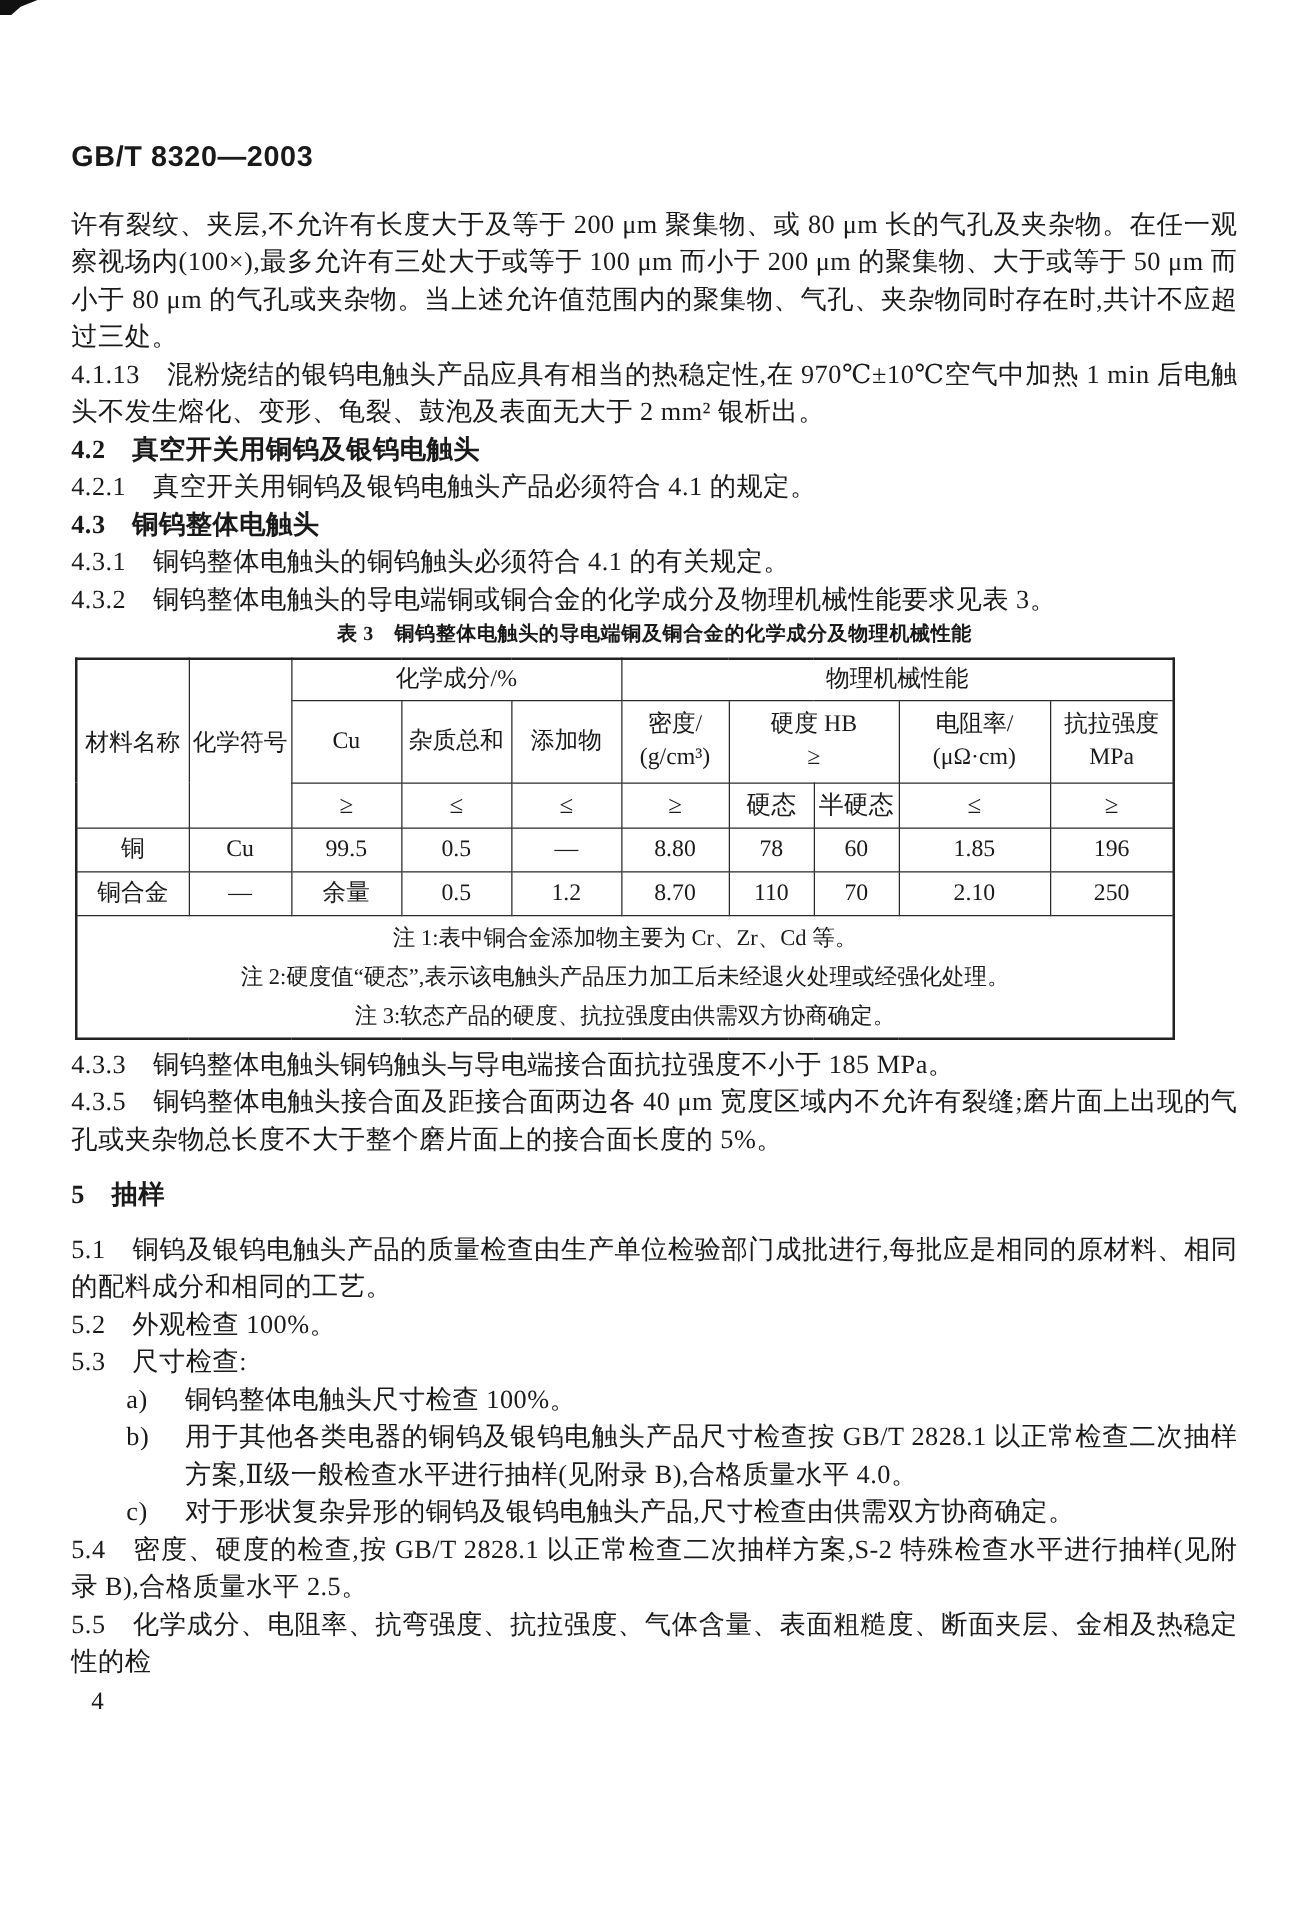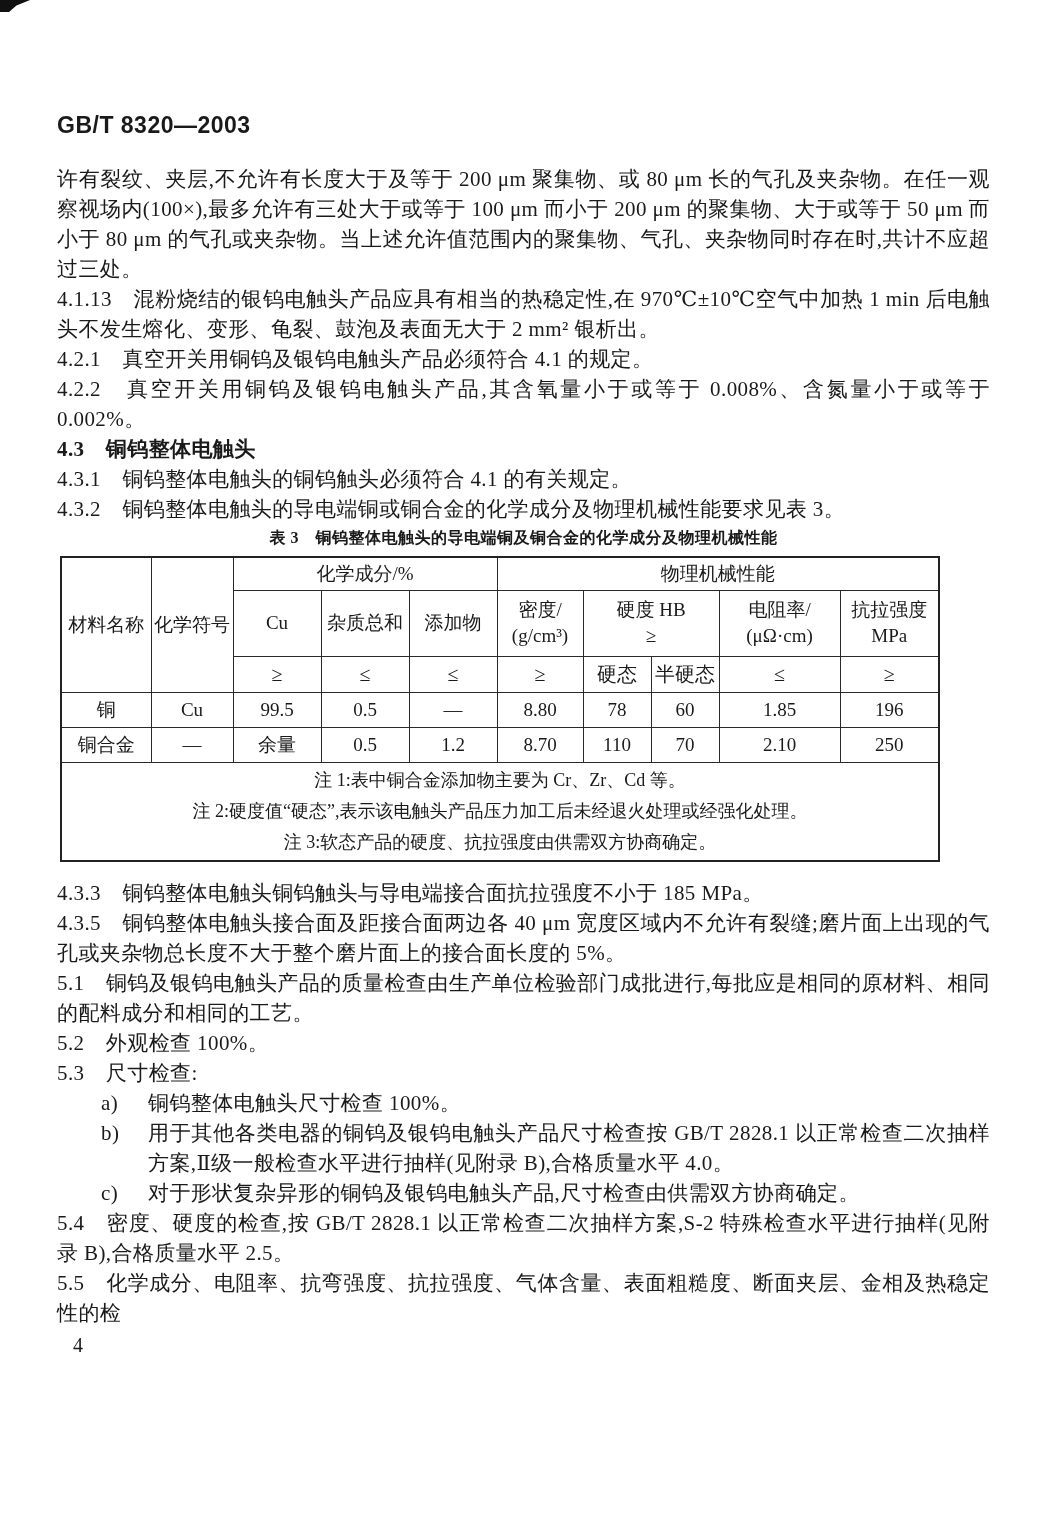--- a/index.html
+++ b/index.html
@@ -84,45 +84,45 @@
   .sec5-head { margin-top: 14px; margin-bottom: 14px; }
   .list-item {
     display: flex;
     margin-left: 44px;
     font-size: 21px;
     line-height: 30px;
     letter-spacing: 0.4px;
   }
   .list-item .mark { width: 47px; flex: none; }
   .list-item .txt { flex: 1; text-align: justify; }
-  .after-table { margin-top: 16px; }
+  .after-table { margin-top: 4px; }
   .page-num {
     font-size: 20px;
     margin-left: 16px;
     margin-top: 2px;
     line-height: 30px;
   }
 </style>
 </head>
 <body>
 
 <div class="corner-smudge"></div>
 
 <div class="page">
 
   <div class="doc-code">GB/T 8320—2003</div>
 
   <p class="para">许有裂纹、夹层,不允许有长度大于及等于 200 μm 聚集物、或 80 μm 长的气孔及夹杂物。在任一观察视场内(100×),最多允许有三处大于或等于 100 μm 而小于 200 μm 的聚集物、大于或等于 50 μm 而小于 80 μm 的气孔或夹杂物。当上述允许值范围内的聚集物、气孔、夹杂物同时存在时,共计不应超过三处。</p>
 
   <p class="para">4.1.13　混粉烧结的银钨电触头产品应具有相当的热稳定性,在 970℃±10℃空气中加热 1 min 后电触头不发生熔化、变形、龟裂、鼓泡及表面无大于 2 mm² 银析出。</p>
 
+  <p class="para bold">4.2　真空开关用铜钨及银钨电触头</p>
 
   <p class="para">4.2.1　真空开关用铜钨及银钨电触头产品必须符合 4.1 的规定。</p>
 
-  <p class="para">4.2.2　真空开关用铜钨及银钨电触头产品,其含氧量小于或等于 0.008%、含氮量小于或等于 0.002%。</p>
 
   <p class="para bold">4.3　铜钨整体电触头</p>
 
   <p class="para">4.3.1　铜钨整体电触头的铜钨触头必须符合 4.1 的有关规定。</p>
 
   <p class="para">4.3.2　铜钨整体电触头的导电端铜或铜合金的化学成分及物理机械性能要求见表 3。</p>
 
   <div class="tbl-title">表 3　铜钨整体电触头的导电端铜及铜合金的化学成分及物理机械性能</div>
 
   <table class="t3">
@@ -214,20 +214,21 @@
       </td>
     </tr>
   </tbody>
     </table>
 
   <p class="para after-table">4.3.3　铜钨整体电触头铜钨触头与导电端接合面抗拉强度不小于 185 MPa。</p>
 
 
   <p class="para">4.3.5　铜钨整体电触头接合面及距接合面两边各 40 μm 宽度区域内不允许有裂缝;磨片面上出现的气孔或夹杂物总长度不大于整个磨片面上的接合面长度的 5%。</p>
 
+  <p class="para bold sec5-head">5　抽样</p>
 
   <p class="para">5.1　铜钨及银钨电触头产品的质量检查由生产单位检验部门成批进行,每批应是相同的原材料、相同的配料成分和相同的工艺。</p>
 
   <p class="para">5.2　外观检查 100%。</p>
 
   <p class="para">5.3　尺寸检查:</p>
 
   <div class="list-item">
     <span class="mark">a)</span>
     <span class="txt">铜钨整体电触头尺寸检查 100%。</span>

